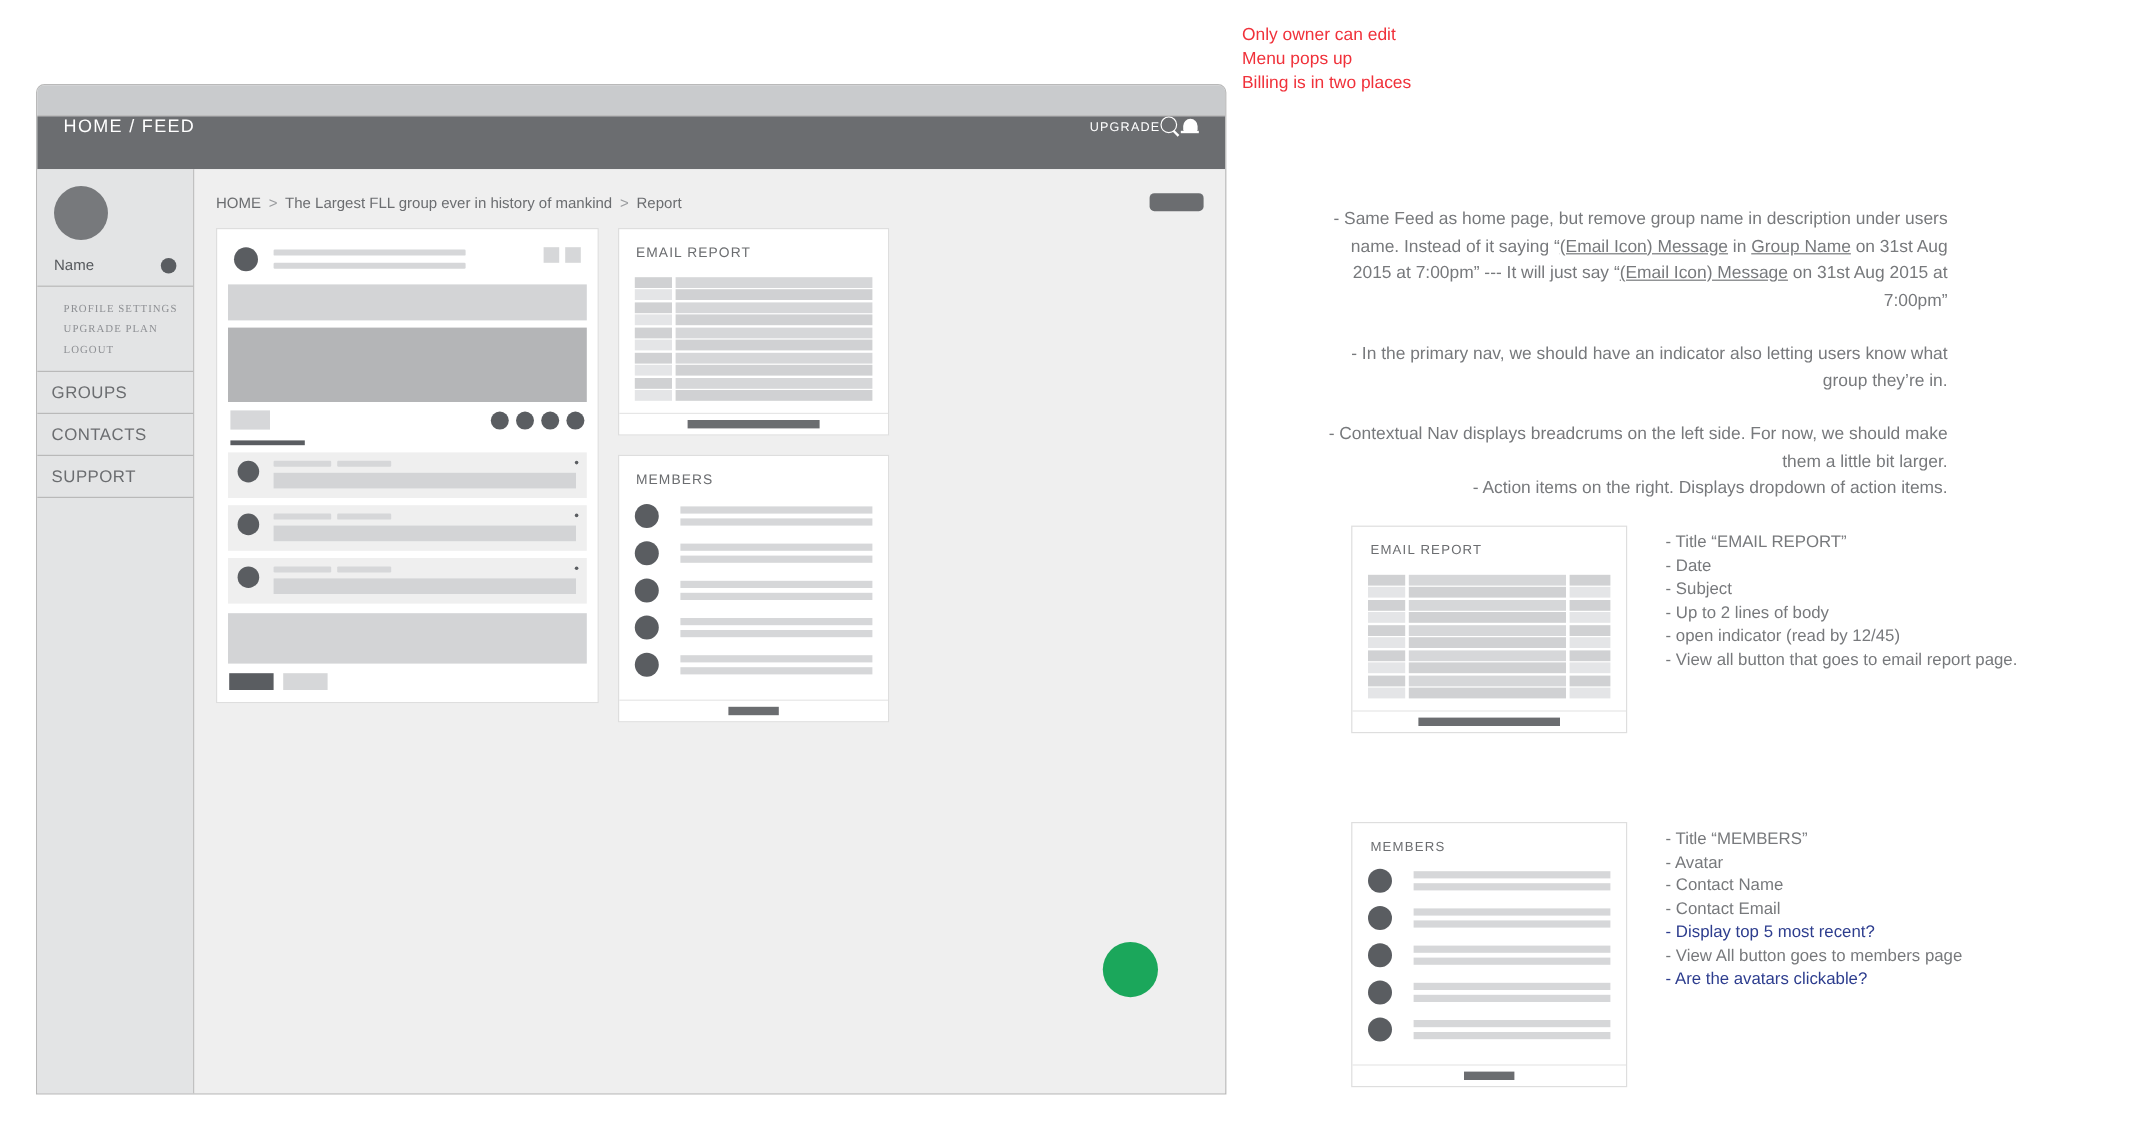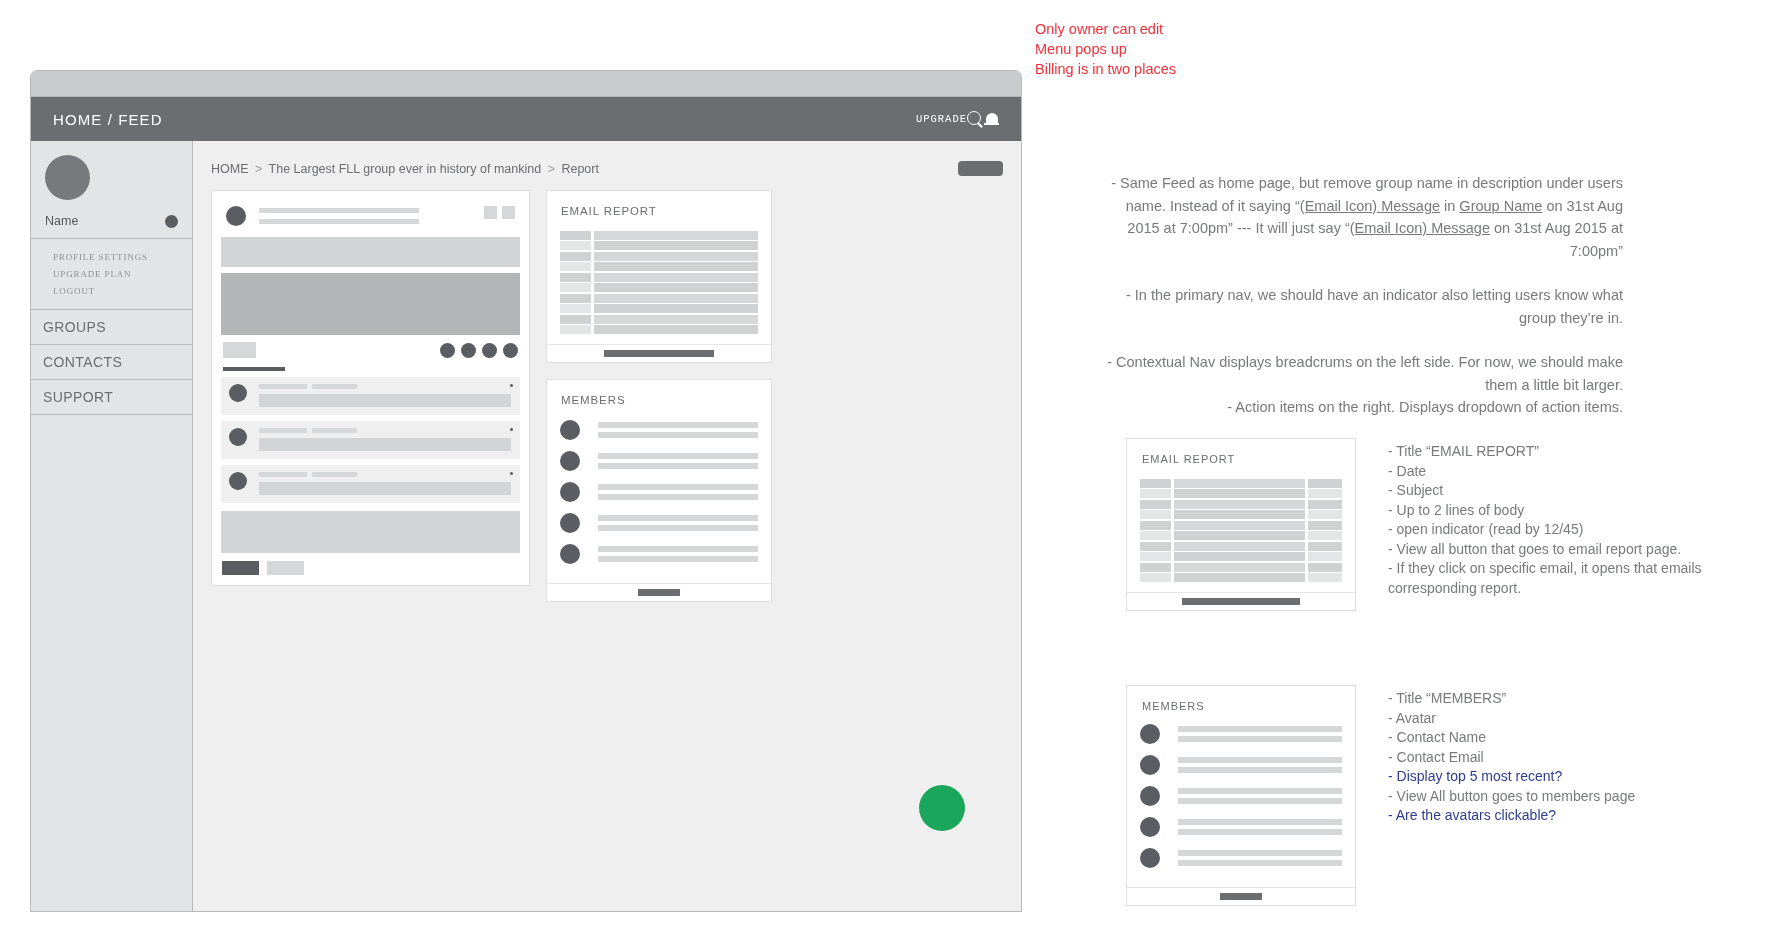--- a/index.html
+++ b/index.html
@@ -19,29 +19,29 @@
     border: 1px solid #b9b9b9;
     border-radius: 7px 7px 0 0;
     overflow: hidden;
   }
   .wf-chrome {
     height: 26px; background: #c9cbcd;
     border-bottom: 1px solid #b9b9b9;
   }
   .wf-topbar {
     height: 44px; background: #6b6d70;
-    display: flex; align-items: center;
+    display: flex; align-items: flex-start;
     padding: 0 22px;
   }
   .wf-topbar-title {
     color: #ffffff; font-size: 15px; letter-spacing: 1.1px;
     font-weight: 400;
   }
   .wf-topbar-right {
-    margin-left: auto; display: flex; align-items: center;  font-family: Liberation Mono, monospace;
+    margin-left: auto; display: flex; align-items: center; 
   }
   .wf-upgrade {
     color: #ffffff; font-size: 10.5px; letter-spacing: 1px;
   }
   .icon-search { width: 17px; height: 17px; position: relative; display:block; }
   .icon-search::before {
     content: ""; position: absolute; left: 0; top: 0;
     width: 12px; height: 12px; border: 1.6px solid #fff; border-radius: 50%;
   }
   .icon-search::after {
@@ -57,21 +57,21 @@
   }
   .icon-bell::after {
     content: ""; position: absolute; left: 0px; top: 12px;
     width: 15px; height: 2px; background: #fff;
   }
 
   .wf-body { display: flex; height: 772px; }
 
   
   .wf-sidebar {
-    width: 162px; background: #e3e4e5;
+    width: 131px; background: #e3e4e5;
     border-right: 1px solid #b9b9b9;
     display: flex; flex-direction: column;
   }
   .sb-profile {
     padding: 14px 14px 10px 14px;
     border-bottom: 1px solid #b9b9b9;
   }
   .sb-avatar {
     width: 45px; height: 45px; border-radius: 50%;
     background: #77797c; margin-bottom: 14px;
@@ -532,21 +532,20 @@
         <div class="foot-bar" style="width:118px"></div>
       </div>
     </div>
     <div class="callout-list">
       <div>- Title “EMAIL REPORT”</div>
       <div>- Date</div>
       <div>- Subject</div>
       <div>- Up to 2 lines of body</div>
       <div>- open indicator (read by 12/45)</div>
       <div>- View all button that goes to email report page.</div>
-      <div>- If they click on specific email, it opens that emails corresponding report.</div>
     </div>
   </div>
 
   <div class="callout" style="left:1126px; top:685px;">
     <div class="callout-card">
       <div class="co-title">MEMBERS</div>
       <div class="panel-body" style="padding:12px 13px 8px 13px">
         <div class="mb-row">
           <div class="mb-avatar"></div>
           <div class="mb-lines">

